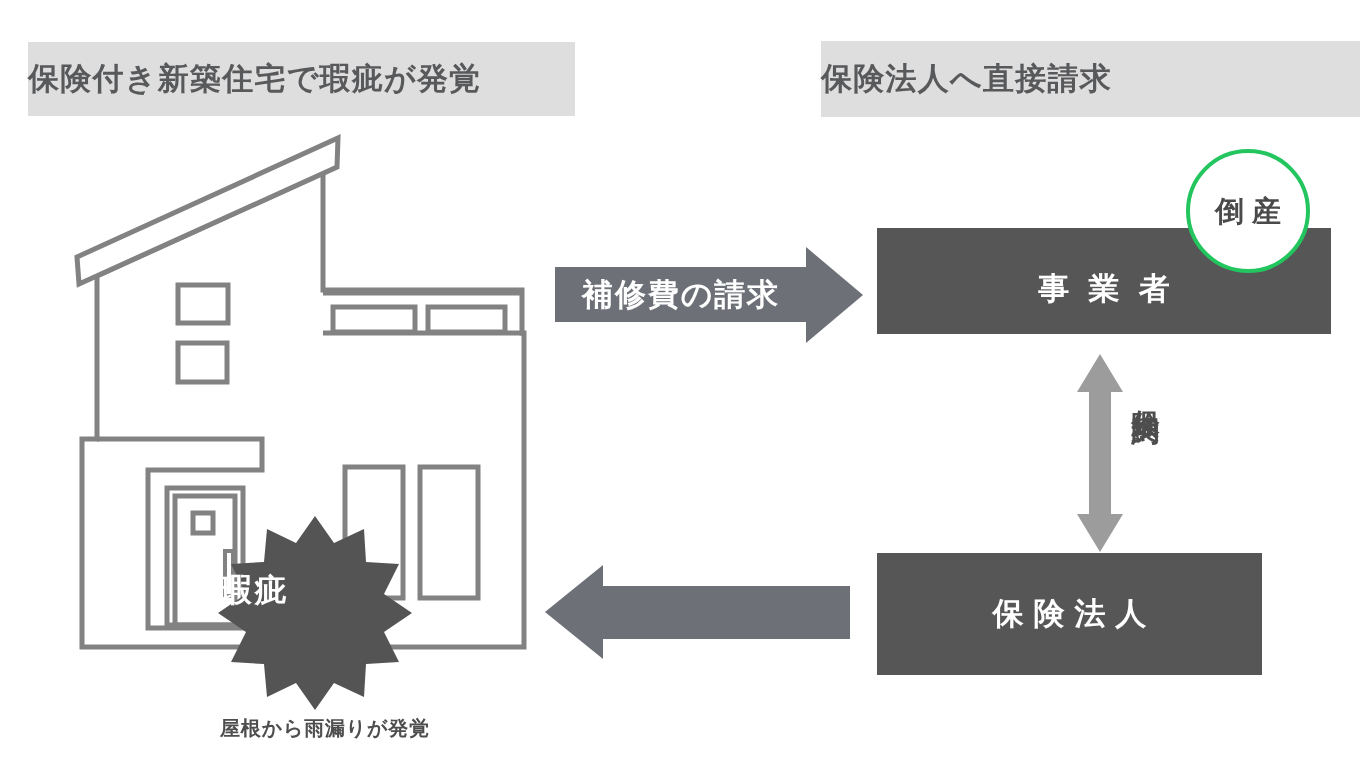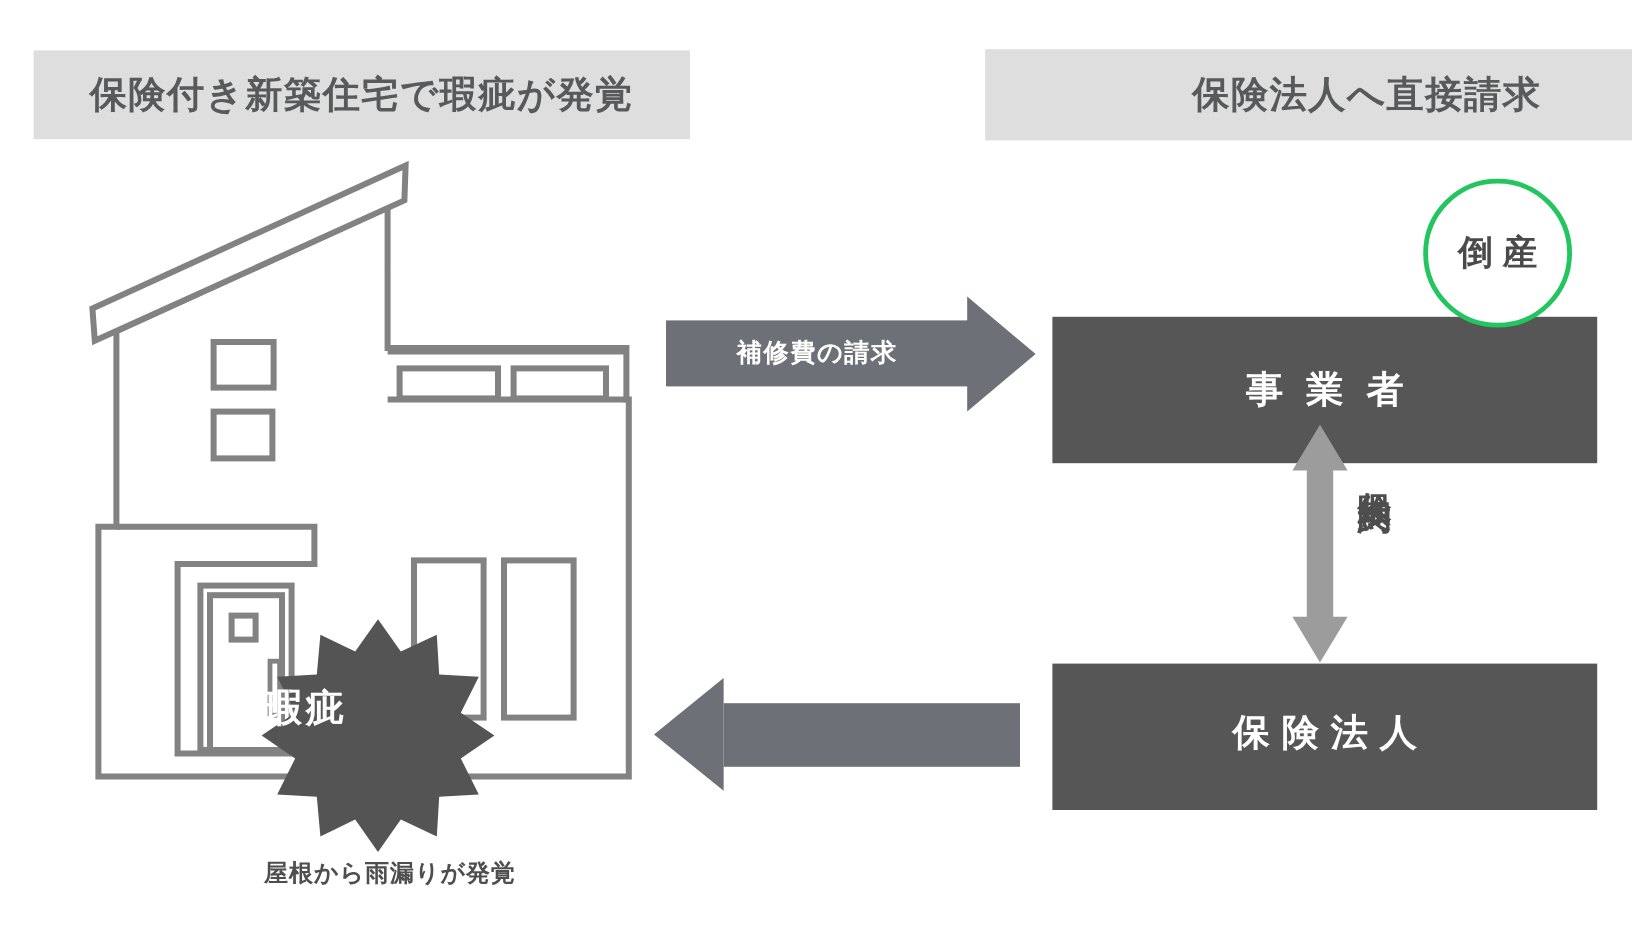--- a/index.html
+++ b/index.html
@@ -6,31 +6,31 @@
   .canvas{
     position:relative;width:1360px;height:775px;overflow:hidden;background:#ffffff;
     font-family:"Liberation Sans","DejaVu Sans",sans-serif;
   }
   .art{position:absolute;left:0;top:0;width:1360px;height:775px;z-index:1;}
   .overlay{position:absolute;z-index:2;}
 
   
   .hdr{
     background:#dedede;color:#58595b;font-size:31px;font-weight:700;
-    text-align:center;letter-spacing:0.04em;
+    letter-spacing:0.04em;
   }
   .hdr-left{left:28px;top:42px;width:547px;height:74px;line-height:74px;}
   .hdr-right{left:789px;top:41px;width:636px;height:76px;line-height:76px;margin-left:32px;}
 
   
   .box{
     background:#565656;color:#ffffff;font-weight:600;font-size:31px;text-align:center;
   }
-  .box-operator{left:877px;top:228px;width:454px;height:122px;line-height:122px;letter-spacing:0.62em;text-indent:0.62em;margin-top:36px;}
-  .box-insurer{left:877px;top:553px;width:454px;height:122px;line-height:122px;letter-spacing:0.32em;text-indent:0.32em;font-family:Liberation Mono, monospace;}
+  .box-operator{left:877px;top:228px;width:454px;height:106px;line-height:122px;letter-spacing:0.62em;text-indent:0.62em;}
+  .box-insurer{left:877px;top:553px;width:385px;height:122px;line-height:122px;letter-spacing:0.32em;text-indent:0.32em;}
 
   
   .circle-bankruptcy{
     left:1186px;top:149px;width:116px;height:116px;border-radius:50%;
     background:#ffffff;border:4px solid #22c55e;color:#4a4a4a;
     font-size:29px;font-weight:700;text-align:center;line-height:116px;
     letter-spacing:0.28em;text-indent:0.28em;z-index:3;
   }
 
   
@@ -41,21 +41,21 @@
     border-top:48px solid transparent;border-bottom:48px solid transparent;
     border-left:57px solid #6d7076;
   }
   .pay-body{left:603px;top:586px;width:247px;height:53px;}
   .pay-head{
     left:545px;top:565px;width:0;height:0;
     border-top:47px solid transparent;border-bottom:47px solid transparent;
     border-right:58px solid #6d7076;
   }
   .arrow-label{
-    color:#ffffff;font-weight:700;font-size:21px;text-align:center;letter-spacing:0.06em;z-index:3;
+    color:#ffffff;font-weight:700;font-size:31px;text-align:center;letter-spacing:0.06em;z-index:3;
   }
   .claim-label{left:555px;top:267px;width:252px;height:55px;line-height:55px;}
   .pay-label{left:558px;top:586px;width:292px;height:53px;line-height:53px;}
 
   
   .v-shaft{left:1089px;top:390px;width:22px;height:126px;background:#9c9c9c;}
   .v-head-up{
     left:1077px;top:354px;width:0;height:0;
     border-left:23px solid transparent;border-right:23px solid transparent;
     border-bottom:38px solid #9c9c9c;

